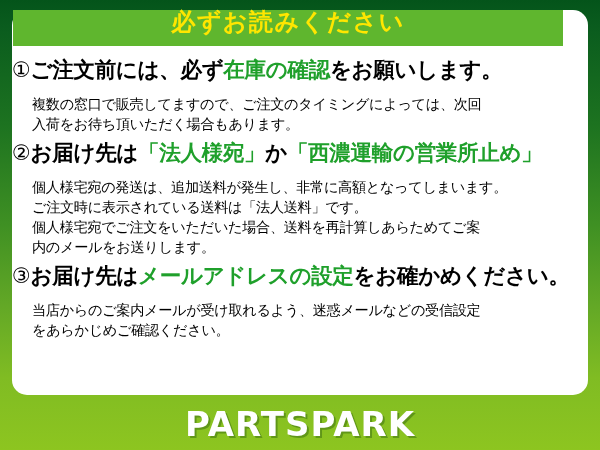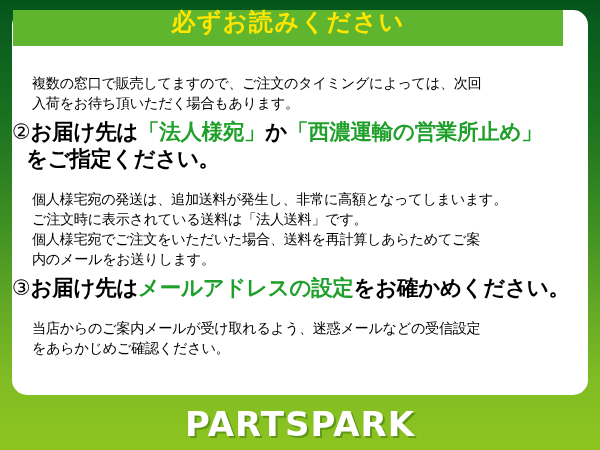--- a/index.html
+++ b/index.html
@@ -91,21 +91,21 @@
   }
   .hl {
     color: #1fa02b;
   }
   .item-body {
     font-size: 14.2px;
     color: #000000;
     line-height: 1.42;
     letter-spacing: -0.35px;
     padding-left: 20px;
-    margin-top: 16px;
+    margin-top: 10px;
     white-space: pre-line;
   }
   #item-2 .item-heading .l2 {
     display: block;
     padding-left: 14px;
   }
 
   
   #footer {
     position: absolute;
@@ -133,27 +133,30 @@
 
   <div id="notice-card"></div>
 
   <div id="header-banner">
     <div id="header-title">必ずお読みください</div>
   </div>
 
   <div id="items">
 
     <div class="item" id="item-1">
+      <div class="item-heading">
+        <span class="num">①</span><span>ご注文前には、必ず</span><span class="hl">在庫の確認</span><span>をお願いします。</span>
+      </div>
       <div class="item-body">複数の窓口で販売してますので、ご注文のタイミングによっては、次回
 入荷をお待ち頂いただく場合もあります。</div>
     </div>
 
     <div class="item" id="item-2">
       <div class="item-heading wrap">
-        <span class="num">②</span><span>お届け先は</span><span class="hl">「法人様宛」</span><span>か</span><span class="hl">「西濃運輸の営業所止め」</span><span class="l2">をご指定ください。</span>
+        <span class="num">②</span><span>お届け先は</span><span class="hl">「法人様宛」</span><span>か</span><span class="hl">「西濃運輸の営業所止め」</span>
       </div>
       <div class="item-body">個人様宅宛の発送は、追加送料が発生し、非常に高額となってしまいます。
 ご注文時に表示されている送料は「法人送料」です。
 個人様宅宛でご注文をいただいた場合、送料を再計算しあらためてご案
 内のメールをお送りします。</div>
     </div>
 
     <div class="item" id="item-3">
       <div class="item-heading">
         <span class="num">③</span><span>お届け先は</span><span class="hl">メールアドレスの設定</span><span>をお確かめください。</span>

